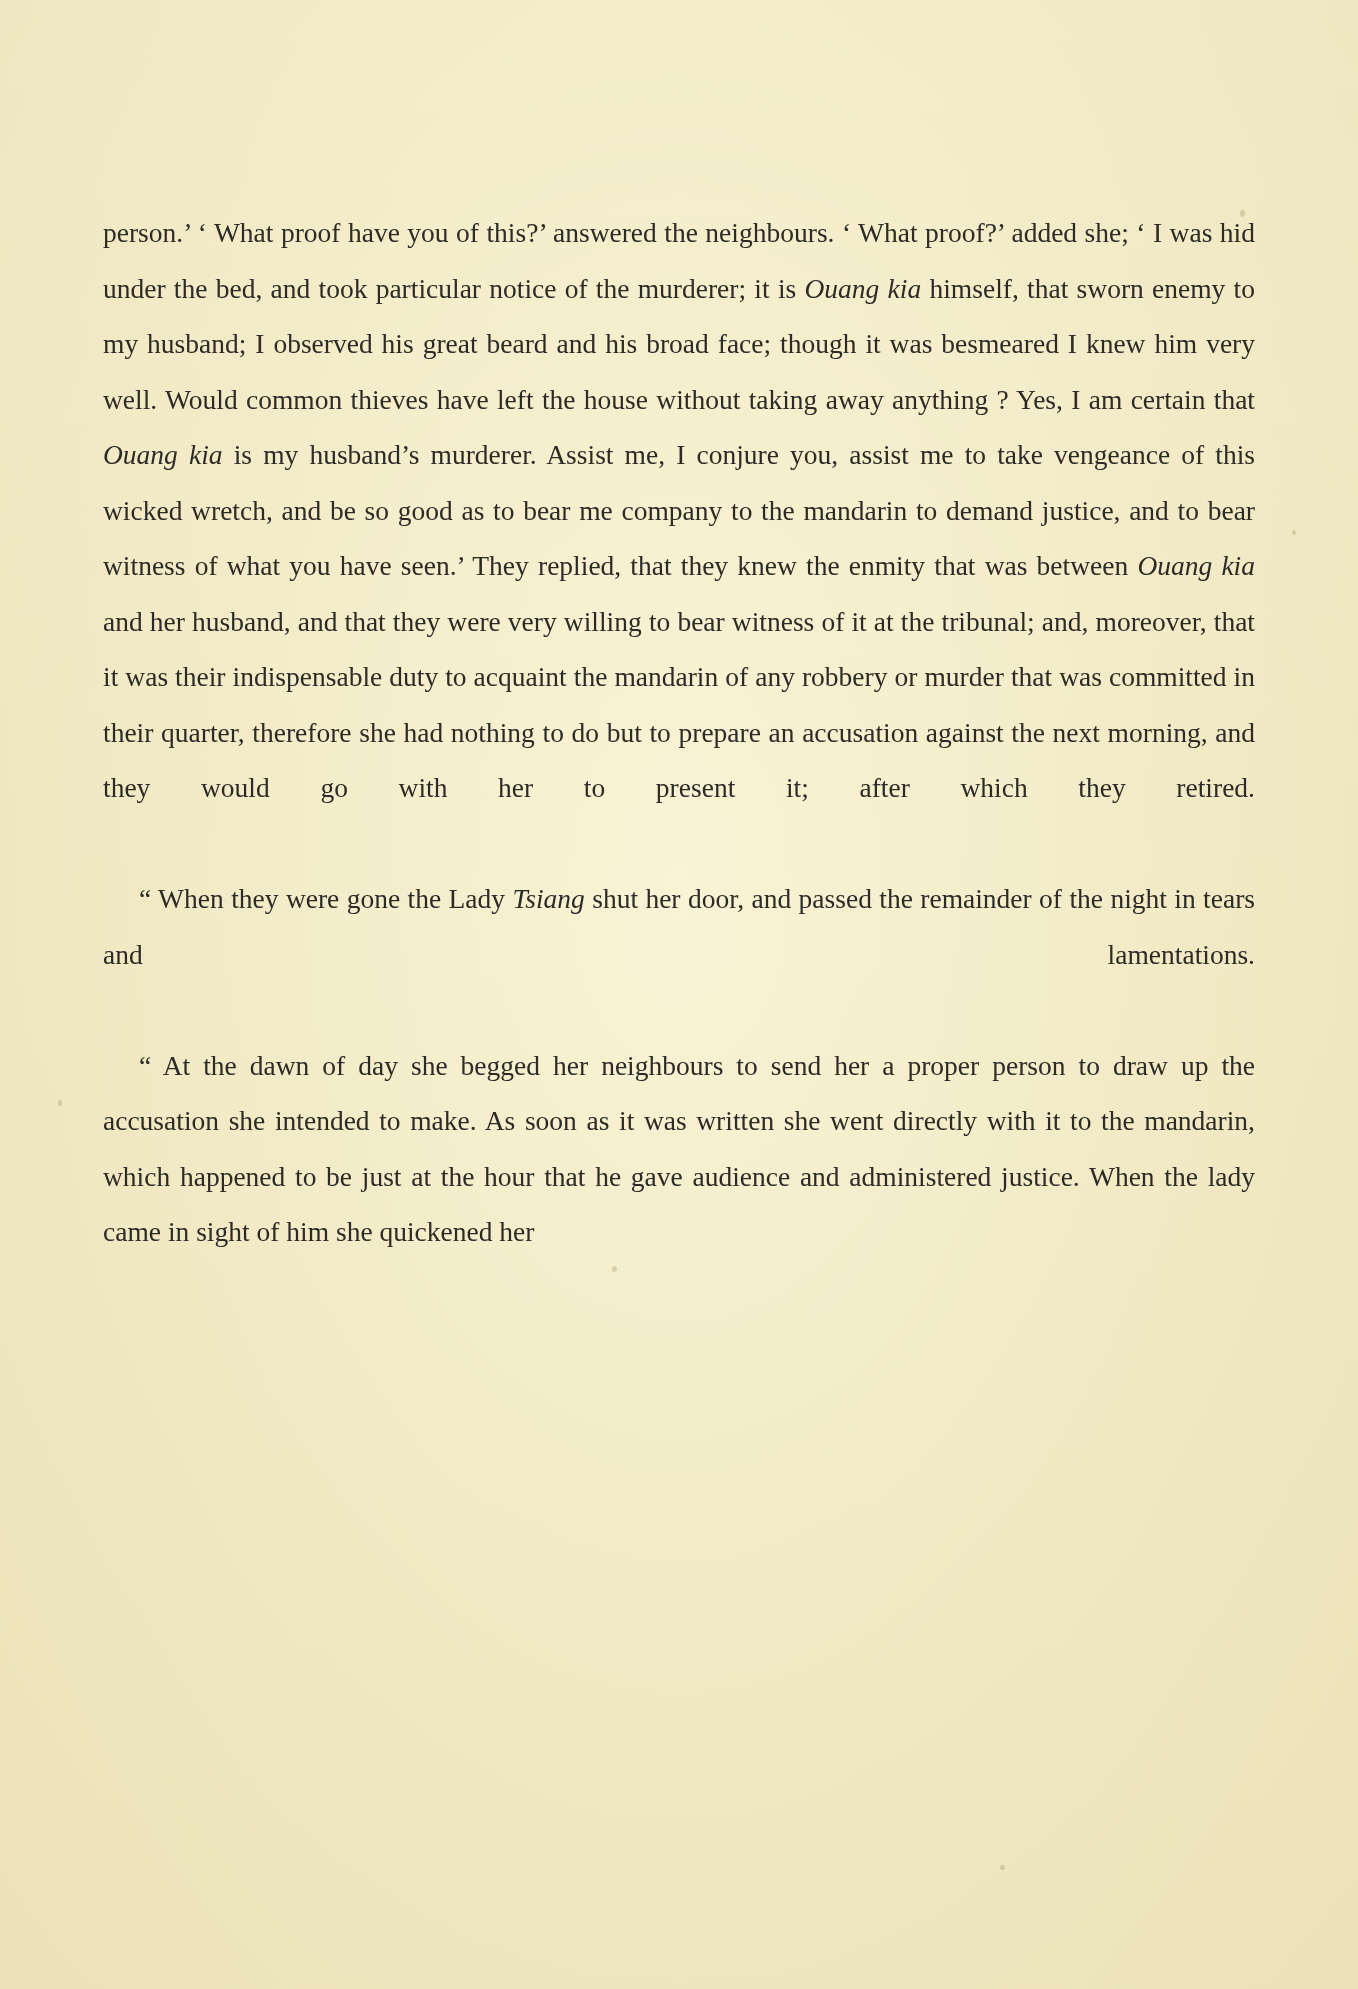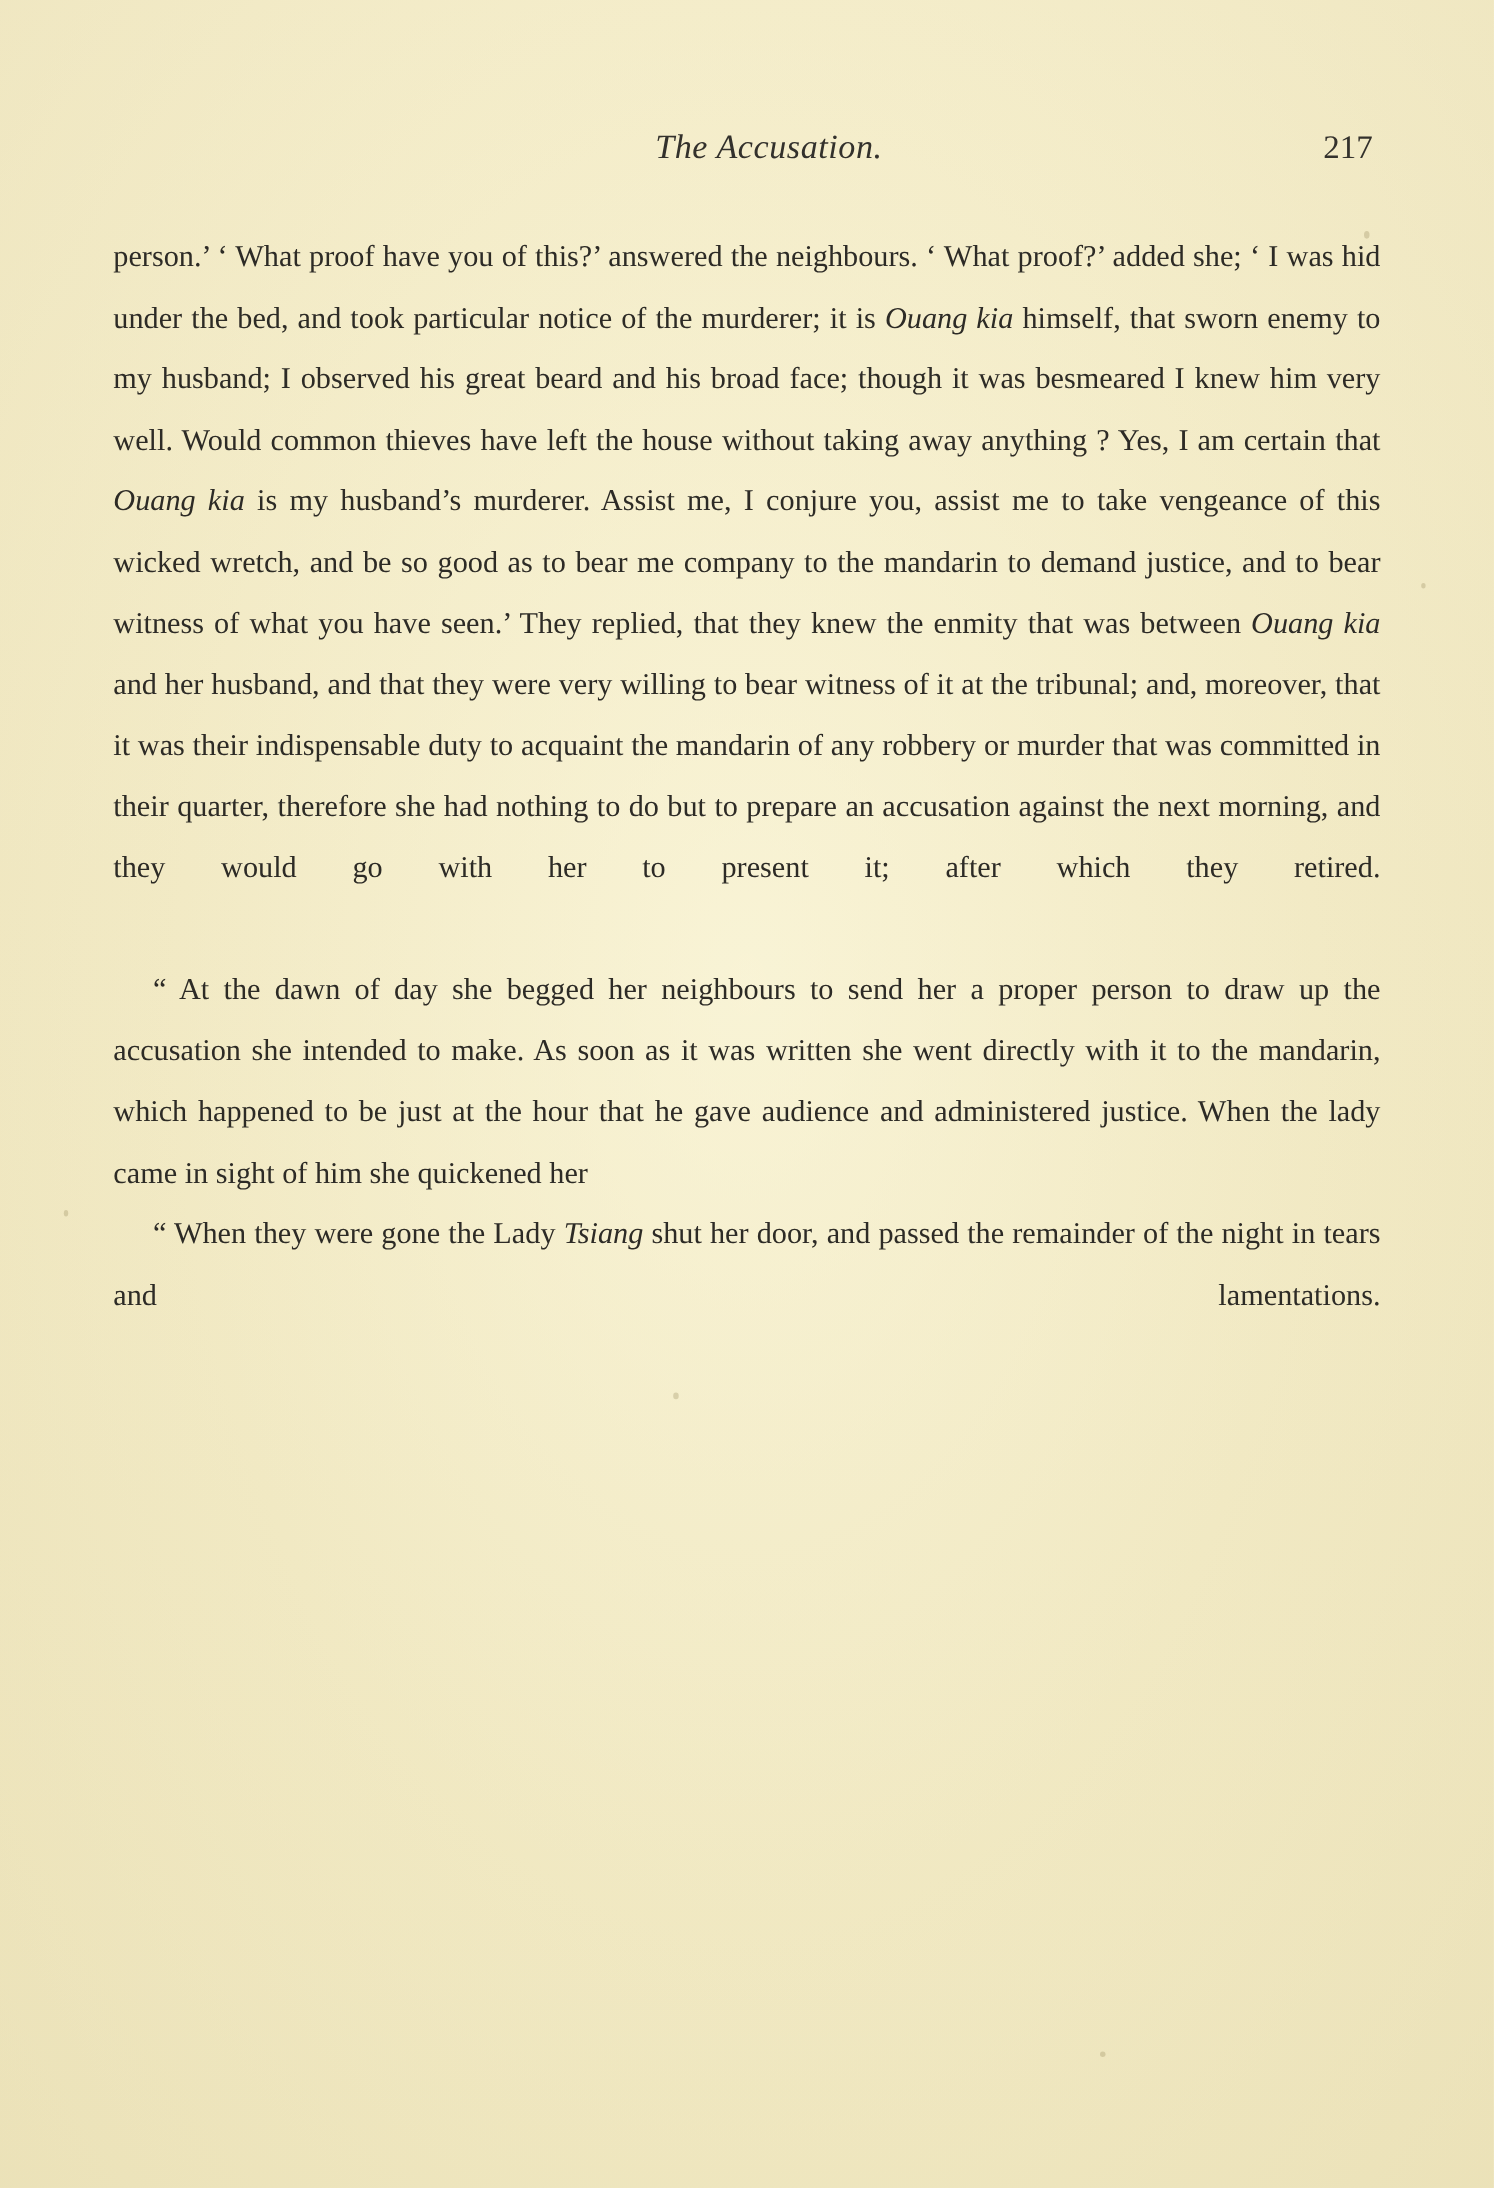--- a/index.html
+++ b/index.html
@@ -99,24 +99,20 @@
 <div class="paper"></div>
 
 <div class="speck" style="left:1240px; top:210px; width:5px; height:7px;"></div>
 <div class="speck" style="left:1292px; top:530px; width:4px; height:5px;"></div>
 <div class="speck" style="left:58px;  top:1100px; width:4px; height:6px;"></div>
 <div class="speck" style="left:1000px; top:1865px; width:5px; height:5px;"></div>
 <div class="speck" style="left:612px; top:1266px; width:5px; height:6px;"></div>
 
 <div class="page">
 
-  <div class="header">
-    <div class="running-title">The Accusation.</div>
-    <div class="page-number">217</div>
-  </div>
 
   <div class="body-text">
     <p class="para"><span>person.’  ‘ What proof have you of this?’ answered the neighbours.  ‘ What proof?’ added she; ‘ I was hid under the bed, and took particular notice of the murderer; it is </span><span class="it">Ouang kia</span><span> himself, that sworn enemy to my husband; I observed his great beard and his broad face; though it was besmeared I knew him very well.  Would common thieves have left the house without taking away anything ?  Yes, I am certain that </span><span class="it">Ouang kia</span><span> is my husband’s murderer. Assist me, I conjure you, assist me to take vengeance of this wicked wretch, and be so good as to bear me company to the mandarin to demand justice, and to bear witness of what you have seen.’  They replied, that they knew the enmity that was between </span><span class="it">Ouang kia</span><span> and her husband, and that they were very willing to bear witness of it at the tribunal; and, moreover, that it was their indispensable duty to acquaint the mandarin of any robbery or murder that was committed in their quarter, therefore she had nothing to do but to prepare an accusation against the next morning, and they would go with her to present it; after which they retired.</span></p>
+    <p class="para indent"><span>“ When they were gone the Lady </span><span class="it">Tsiang</span><span> shut her door, and passed the remainder of the night in tears and lamentations.</span></p>
     <p class="para indent nojust"><span>“ At the dawn of day she begged her neighbours to send her a proper person to draw up the accusation she intended to make.  As soon as it was written she went directly with it to the mandarin, which happened to be just at the hour that he gave audience and administered justice. When the lady came in sight of him she quickened her</span></p>
-    <p class="para indent"><span>“ When they were gone the Lady </span><span class="it">Tsiang</span><span> shut her door, and passed the remainder of the night in tears and lamentations.</span></p>
   </div>
 
 </div>
 
 </body></html>

